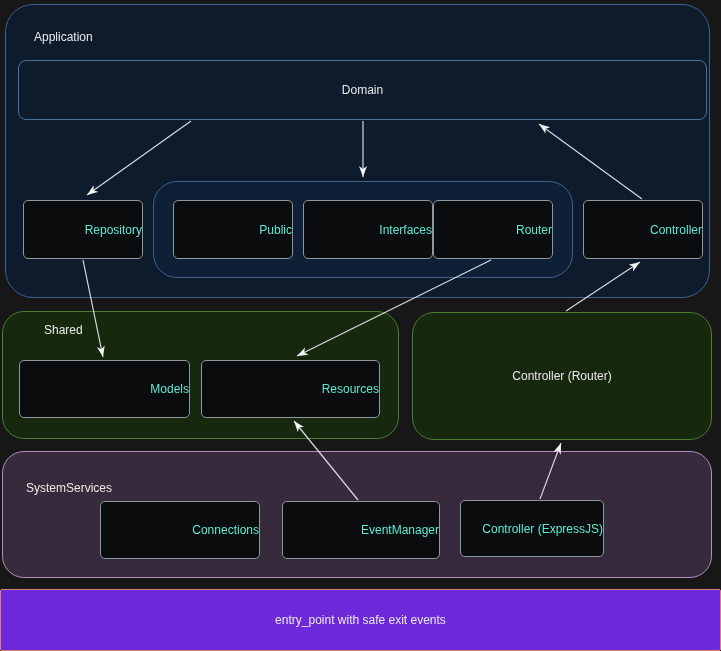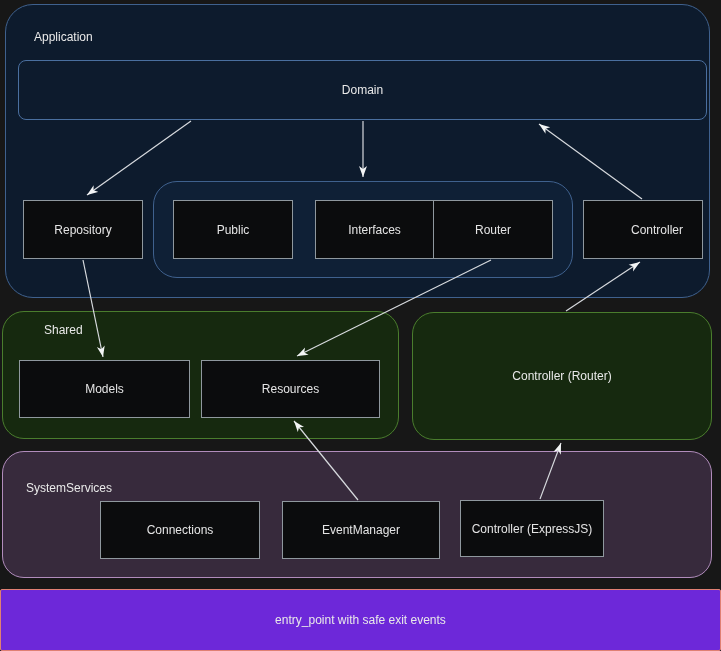--- a/index.html
+++ b/index.html
@@ -36,26 +36,27 @@
     left:153px; top:181px; width:420px; height:97px;
     background:#0f2036;
     border:1px solid #3f618e;
     border-radius:24px;
   }
 
   
   .node {
     background:#0b0c0d;
     border:1px solid #8f989e;
-    border-radius:0;
-    color:#e5e5e5;
+    border-radius:5px;
+    color:#5eead4;
+    justify-content:flex-end;
   }
   .node-repository { left:23px;  top:200px; width:120px; height:59px; }
   .node-public     { left:173px; top:200px; width:120px; height:59px; }
-  .node-interfaces { left:315px; top:200px; width:119px; height:59px; }
+  .node-interfaces { left:303px; top:200px; width:130px; height:59px; }
   .node-events     { left:433px; top:200px; width:120px; height:59px; }
   .node-controller { left:583px; top:200px; width:120px; height:59px;padding-left:28px; }
 
   
   .green-container {
     background:#16290f;
     border:1px solid #4a7d2d;
     border-radius:22px;
   }
   .shared-container { left:2px; top:311px; width:397px; height:128px; }

